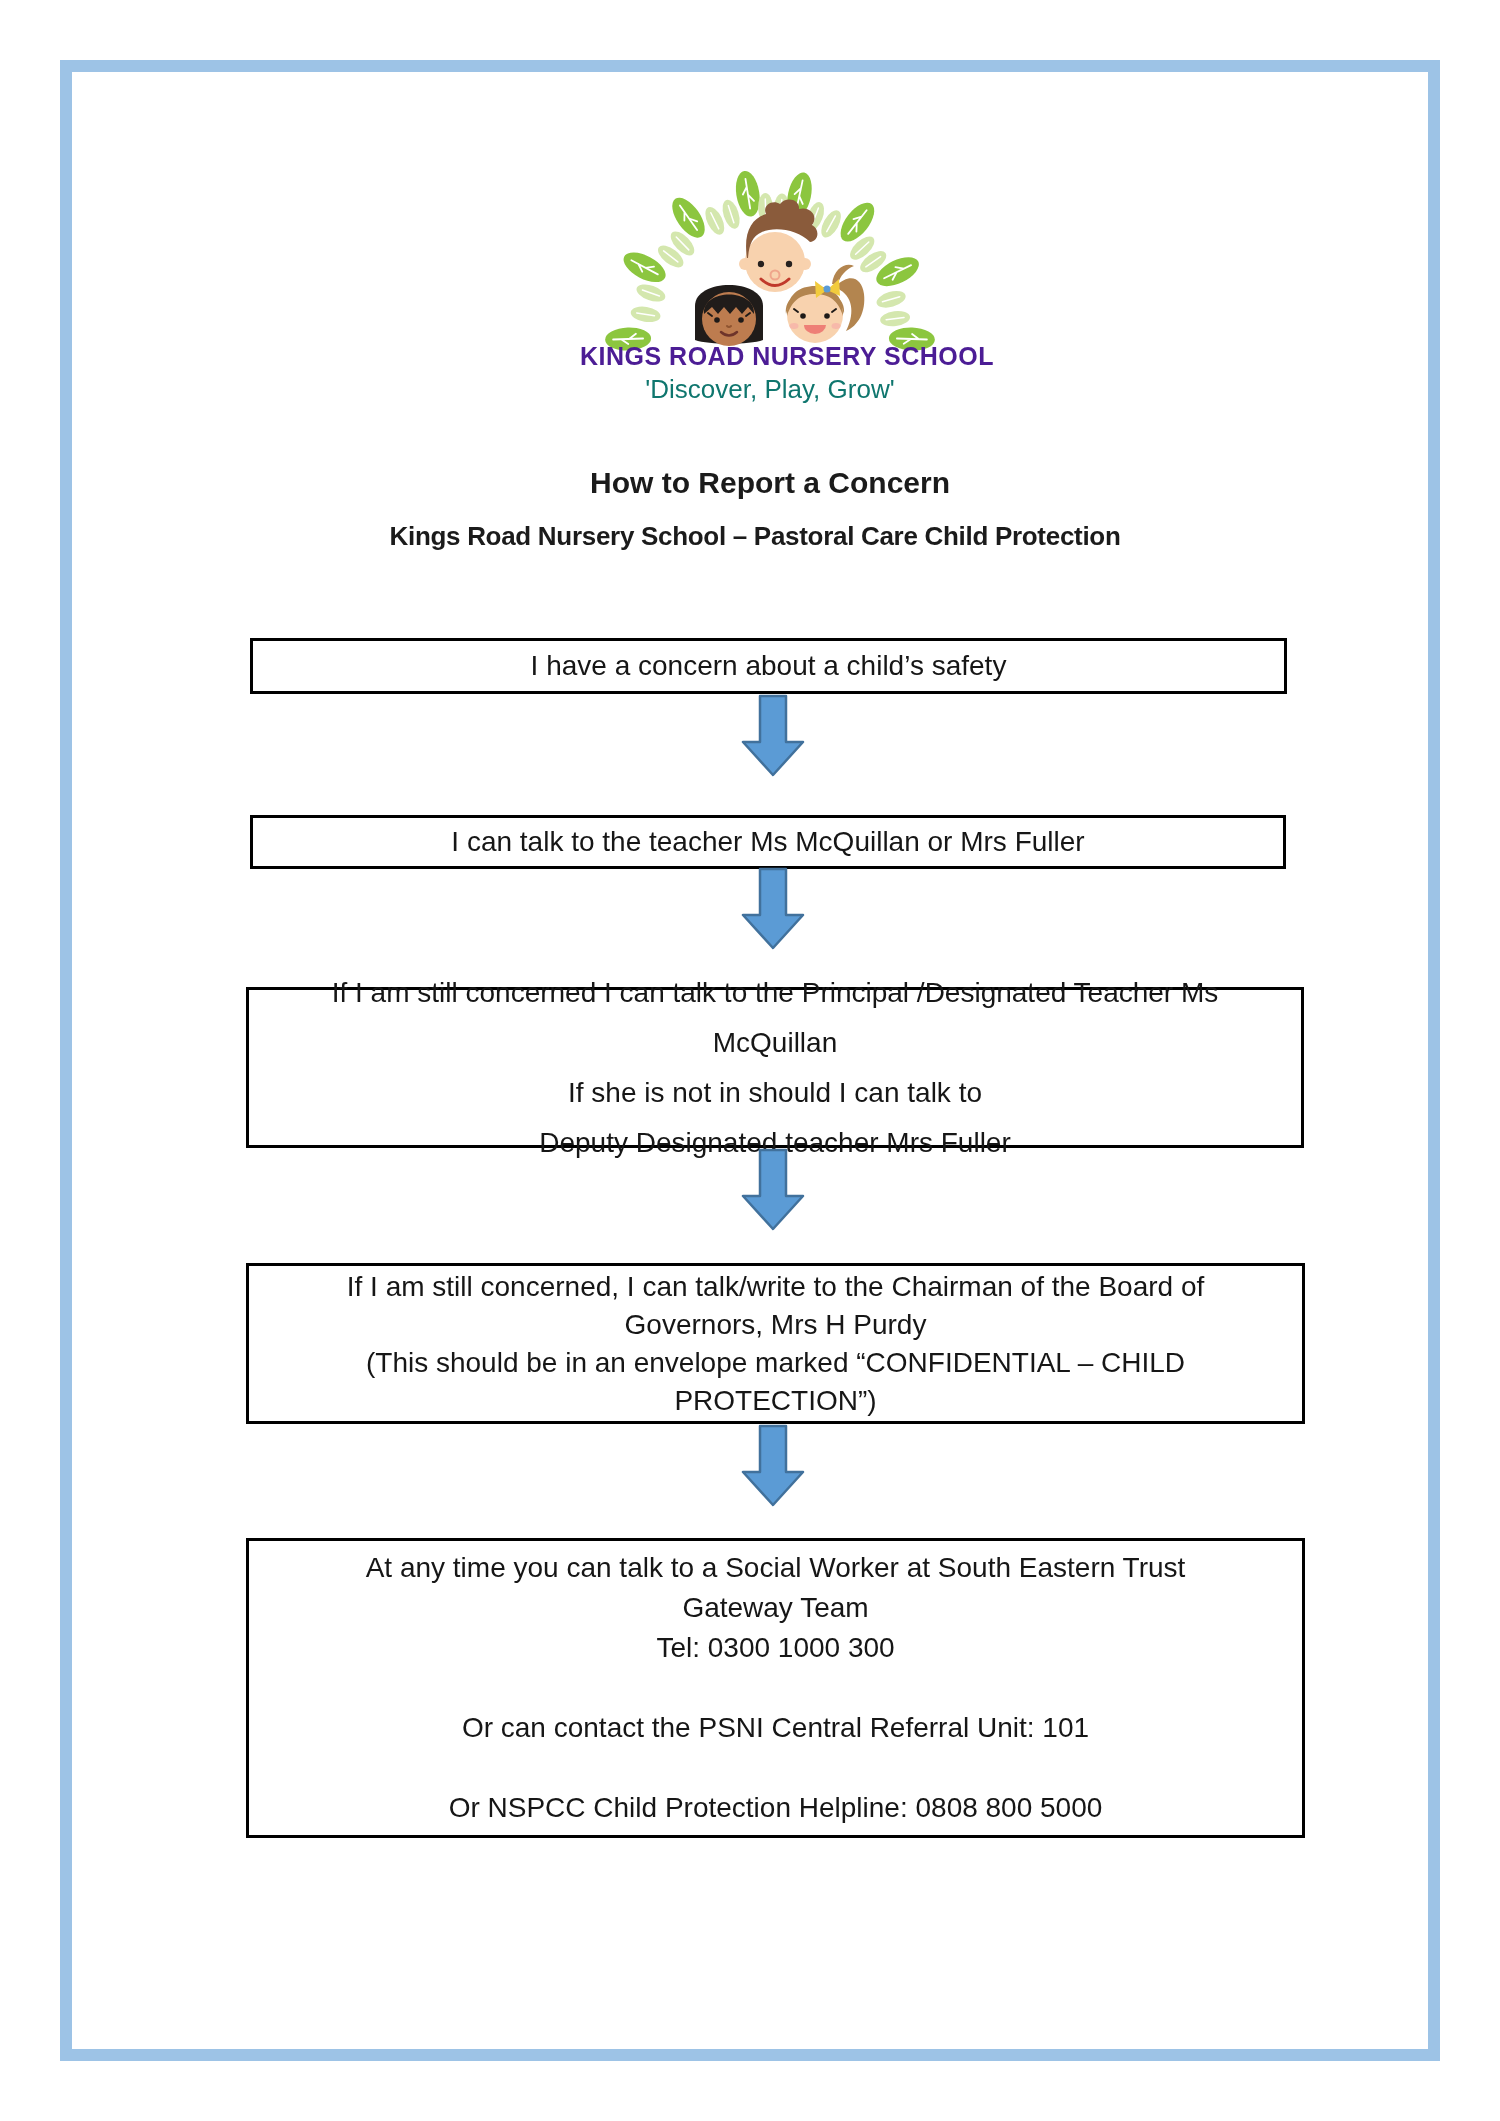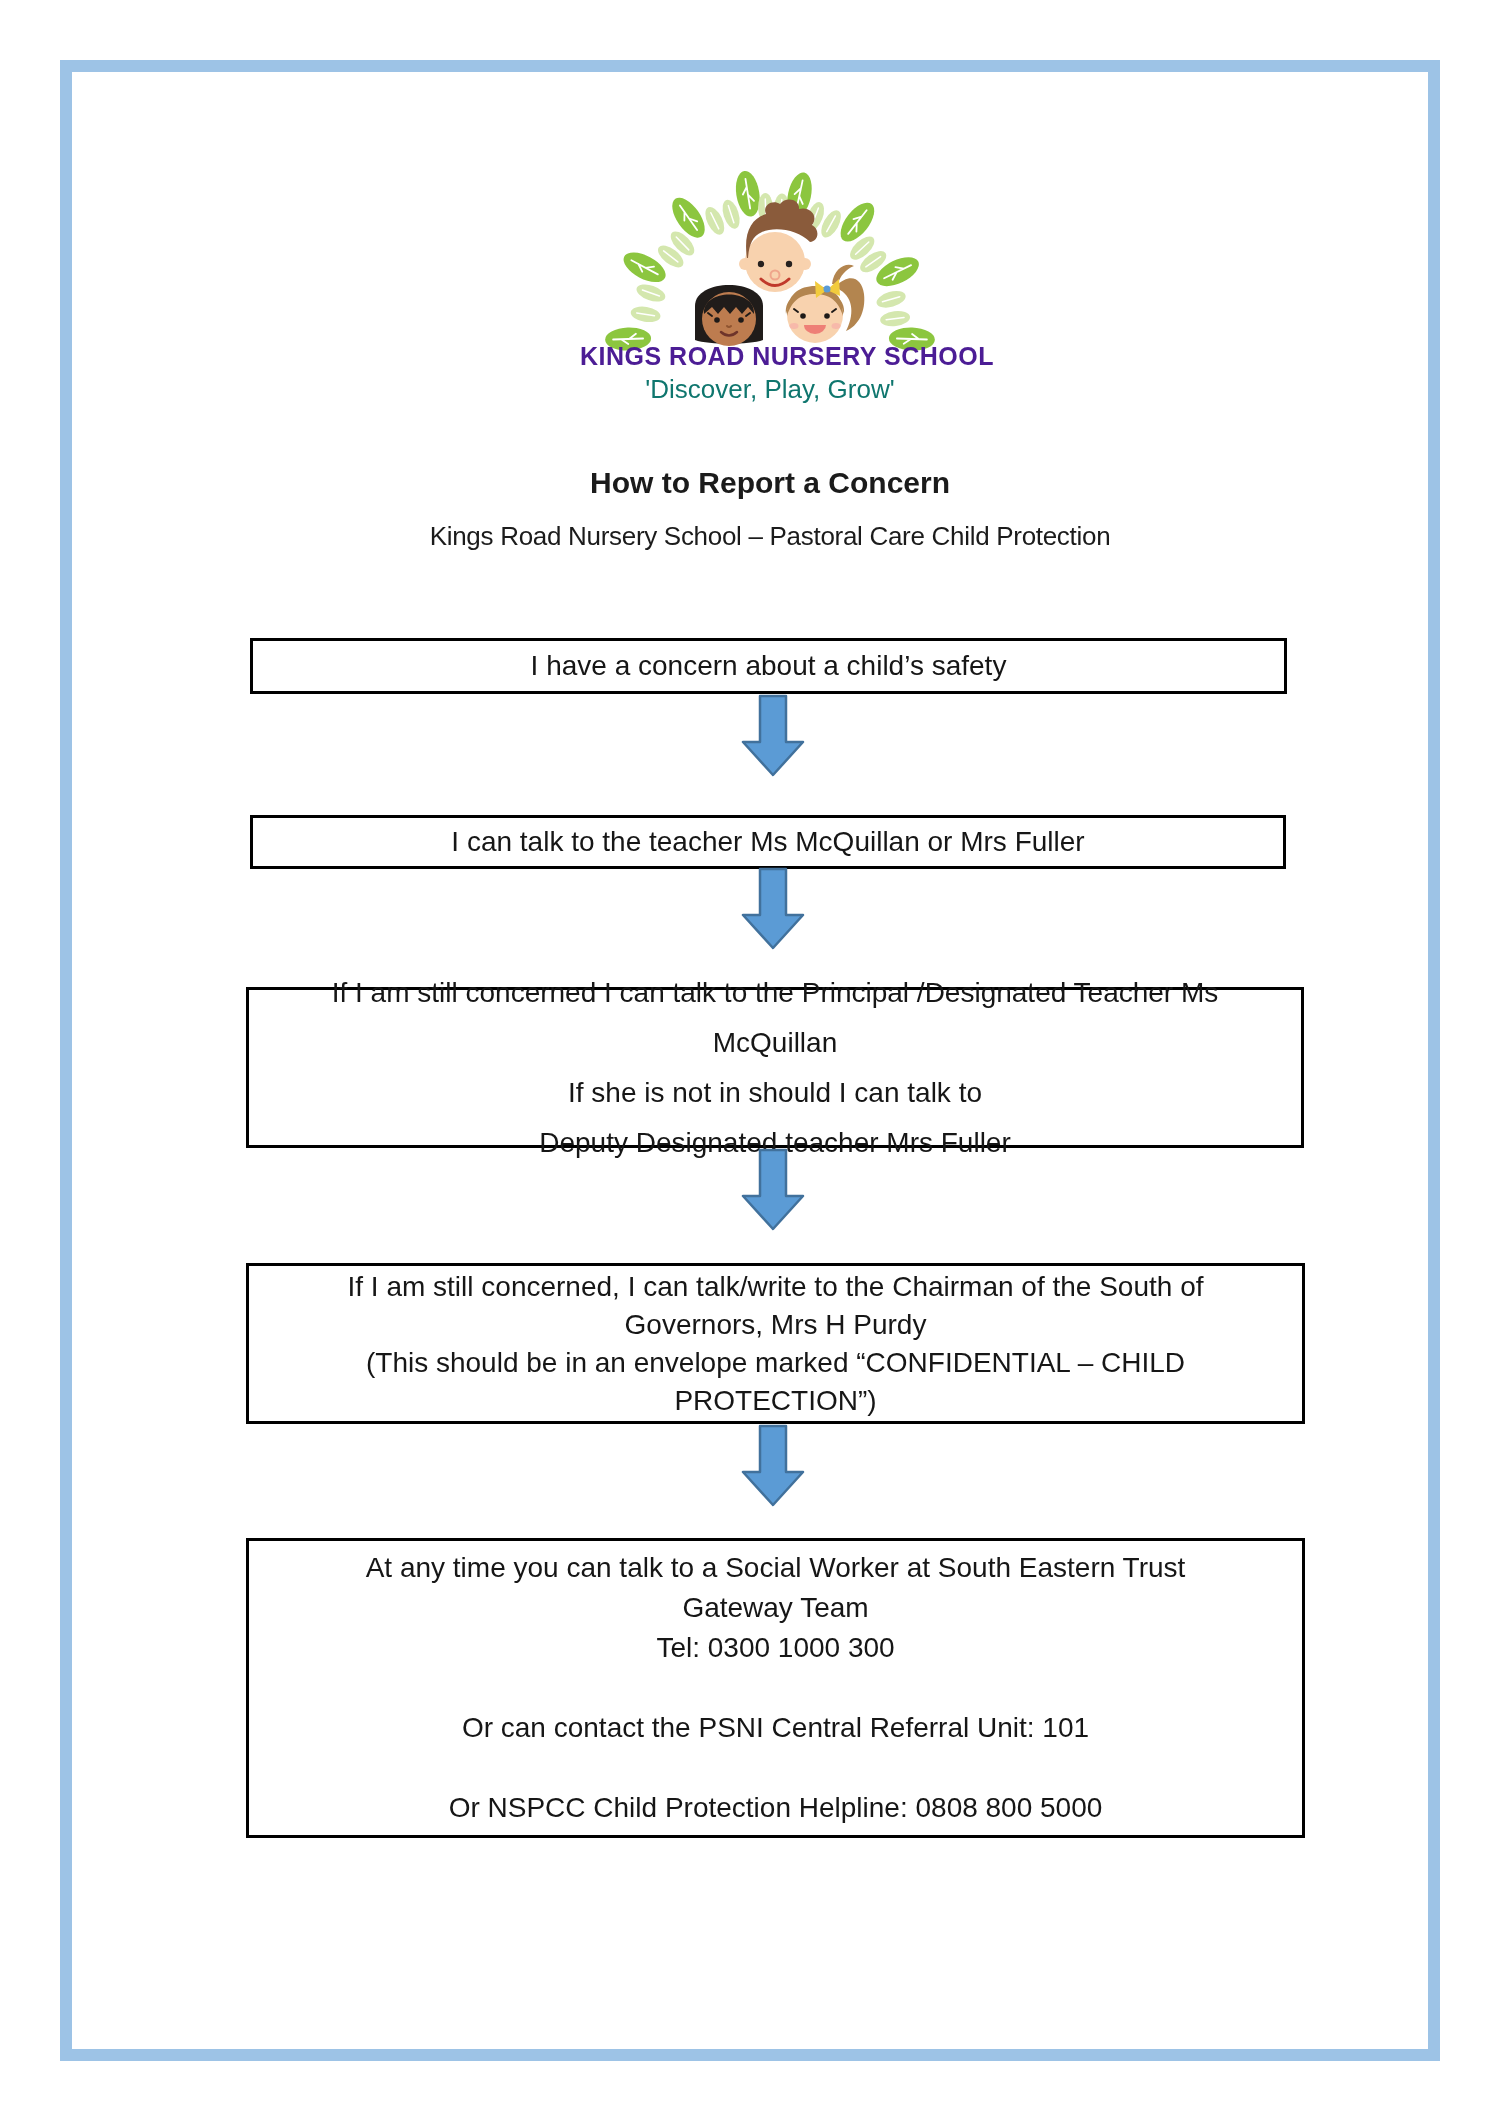--- a/index.html
+++ b/index.html
@@ -17,22 +17,22 @@
   .logo-name {
     font-size:25px; font-weight:700; color:#4c1d95; letter-spacing:0.5px;
     margin-top:-12px; white-space:nowrap;
   }
   .logo-tagline { font-size:26px; color:#0f766e; margin-top:3px; white-space:nowrap; }
   .title {
     position:absolute; left:230px; top:466px; width:1080px; text-align:center;
     font-size:30px; font-weight:700; color:#1b1b1b; white-space:nowrap;
   }
   .subtitle {
-    position:absolute; left:230px; top:521px; width:1080px; text-align:center;
-    font-size:26px; font-weight:400; color:#1b1b1b; letter-spacing:-0.3px; white-space:nowrap;
+    position:absolute; left:215px; top:521px; width:1080px; text-align:center;
+    font-size:26px; font-weight:700; color:#1b1b1b; letter-spacing:-0.3px; white-space:nowrap;
   }
   .box {
     position:absolute; border:3px solid #000; background:#fff; box-sizing:border-box;
     display:flex; flex-direction:column; justify-content:center;
     text-align:center; font-size:28px;margin-top:16px;
   }
   .box .line { line-height:40px; min-height:40px; white-space:nowrap; }
   .b3 .line, .b4 .line { line-height:38px; min-height:38px; }
   .b1 { left:250px; top:622px;  width:1037px; height:56px; }
   .b2 { left:250px; top:799px;  width:1036px; height:54px; }
@@ -152,21 +152,21 @@
   <div class="line">McQuillan</div>
   <div class="line">If she is not in should I can talk to</div>
   <div class="line">Deputy Designated teacher Mrs Fuller</div>
 </div>
 
 <svg class="arrow a3" viewBox="0 0 64 84">
   <polygon points="19,2 45,2 45,48 62,48 32,81 2,48 19,48" stroke-width="2.5" stroke-linejoin="round" stroke="#41719C" fill="#5B9BD5"></polygon>
 </svg>
 
 <div class="box b4">
-  <div class="line">If I am still concerned, I can talk/write to the Chairman of the South of</div>
+  <div class="line">If I am still concerned, I can talk/write to the Chairman of the Board of</div>
   <div class="line">Governors, Mrs H Purdy</div>
   <div class="line">(This should be in an envelope marked “CONFIDENTIAL – CHILD</div>
   <div class="line">PROTECTION”)</div>
 </div>
 
 <svg class="arrow a4" viewBox="0 0 64 84">
   <polygon points="19,2 45,2 45,48 62,48 32,81 2,48 19,48" stroke-width="2.5" stroke-linejoin="round" stroke="#41719C" fill="#5B9BD5"></polygon>
 </svg>
 
 <div class="box b5">

